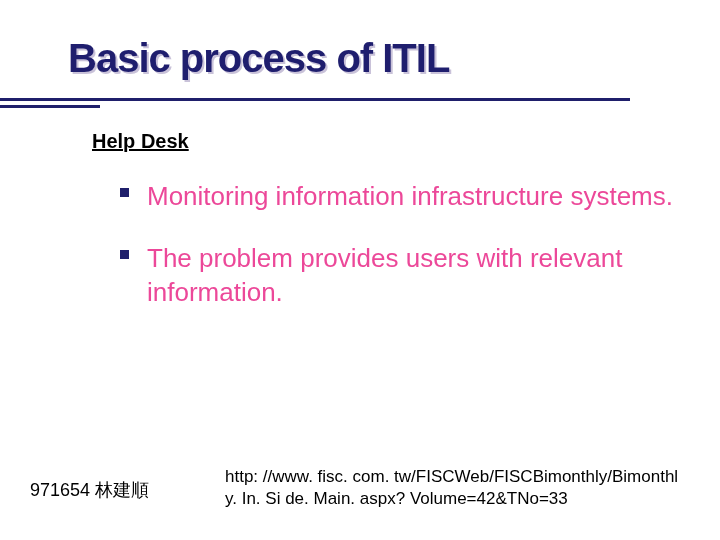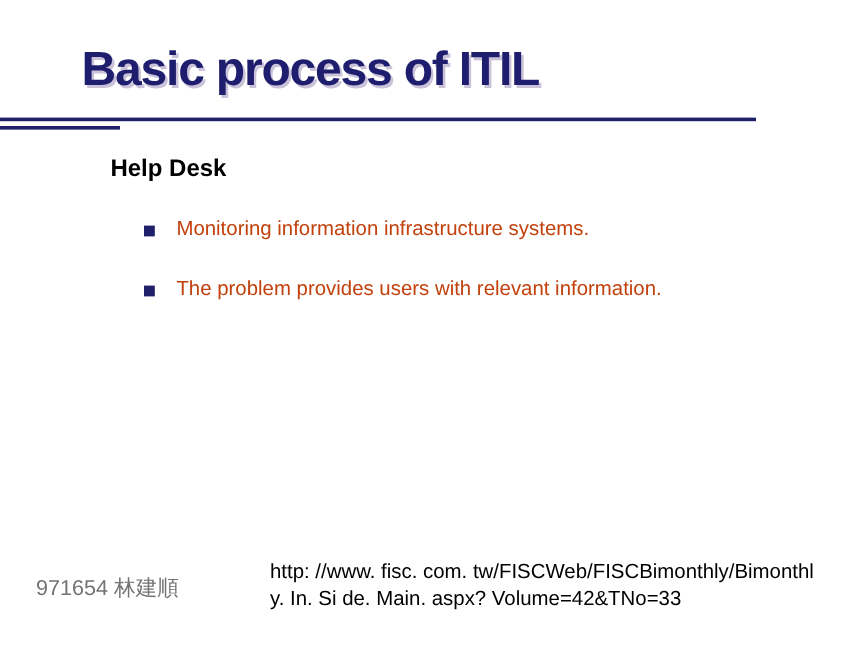--- a/index.html
+++ b/index.html
@@ -53,20 +53,21 @@
     height: 3px;
     background: #1f1f6b;
   }
   .subtitle {
     position: absolute;
     top: 130px;
     left: 92px;
     font-size: 20px;
     font-weight: bold;
     color: #000;
+    text-decoration: underline;
   }
   .bullets {
     position: absolute;
     top: 180px;
     left: 120px;
     right: 40px;
   }
   .bullet-item {
     display: flex;
     align-items: flex-start;
@@ -74,30 +75,30 @@
   }
   .bullet-sq {
     width: 9px;
     height: 9px;
     background: #1f1f6b;
     margin-top: 8px;
     margin-right: 18px;
     flex-shrink: 0;
   }
   .bullet-text {
-    font-size: 17px;
-    color: #c2410c;
+    font-size: 26px;
+    color: #ec4899;
     line-height: 1.3;
   }
   .footer-left {
     position: absolute;
     bottom: 38px;
     left: 30px;
     font-size: 18px;
-    color: #737373;
+    color: #000000;
   }
   .footer-right {
     position: absolute;
     bottom: 30px;
     left: 225px;
     right: 30px;
     font-size: 17px;
     line-height: 1.3;
     color: #000;
     word-break: break-all;

